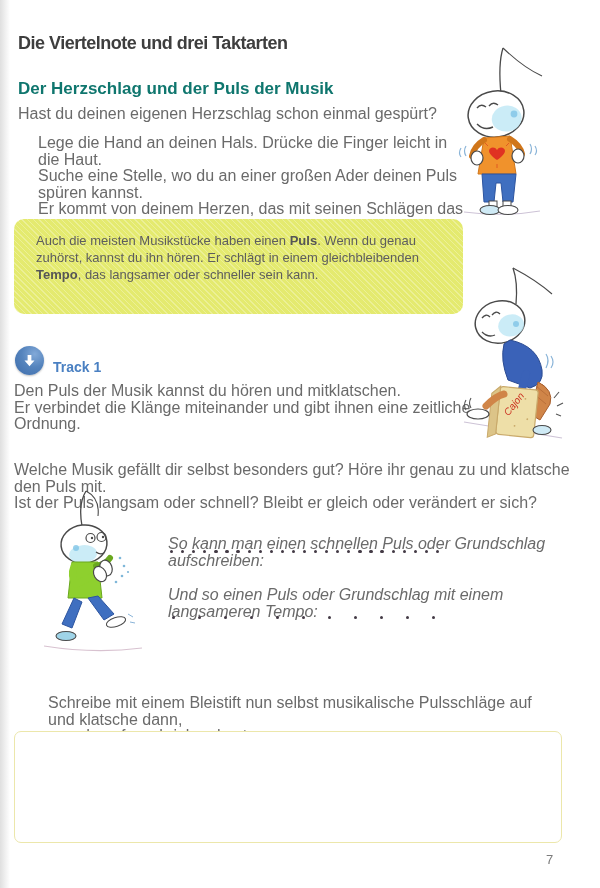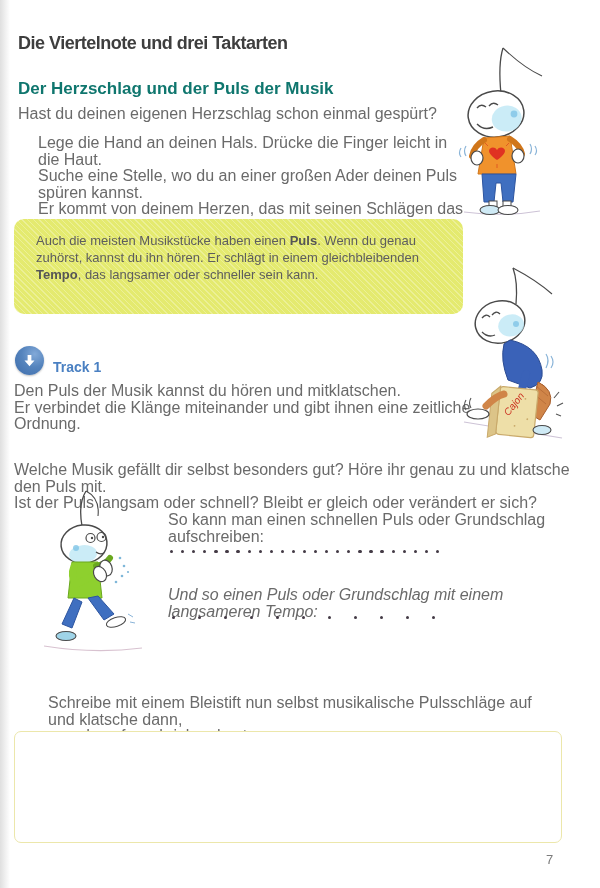--- a/index.html
+++ b/index.html
@@ -47,21 +47,21 @@
   .track-icon {
     width:29px; height:29px; border-radius:50%;
     background:radial-gradient(circle at 68% 28%, #82a9d8 0%, #5584bd 45%, #3d6cab 100%);
     display:flex; align-items:center; justify-content:center;
     box-shadow:0 1px 2px rgba(0,0,0,.25);
   }
   .track-icon svg { width:15px; height:15px; display:block; }
   .track-label { margin-left:9px; font-size:14px; font-weight:600; color:#4a80c2; }
   .para-track  { left:14px; top:383px; width:470px; }
   .para-listen { left:14px; top:437px; width:560px;margin-top:25px; }
-  .pulse-label-fast { left:168px; top:512px; width:400px; }
+  .pulse-label-fast { left:168px; top:536px; width:400px;font-style:italic; }
   .pulse-label-slow { left:168px; top:587px; width:400px;font-style:italic; }
   .dot-row { display:flex; align-items:center; }
   .dot-row .dot { width:3.2px; height:3.2px; border-radius:50%; background:#433a45; flex:none; }
   .dots-fast { left:170px; top:550px; } .dots-fast .dot + .dot { margin-left:7.9px; }
   .dots-slow { left:172px; top:616px; } .dots-slow .dot + .dot { margin-left:22.8px; }
   .writing-box {
     left:14px; top:731px; width:548px; height:112px;
     border:1px solid #ece7ab; border-radius:7px; background:#fff;
   }
   .page-number { left:546px; top:852px; font-size:13px; color:#7c7c7c; }

